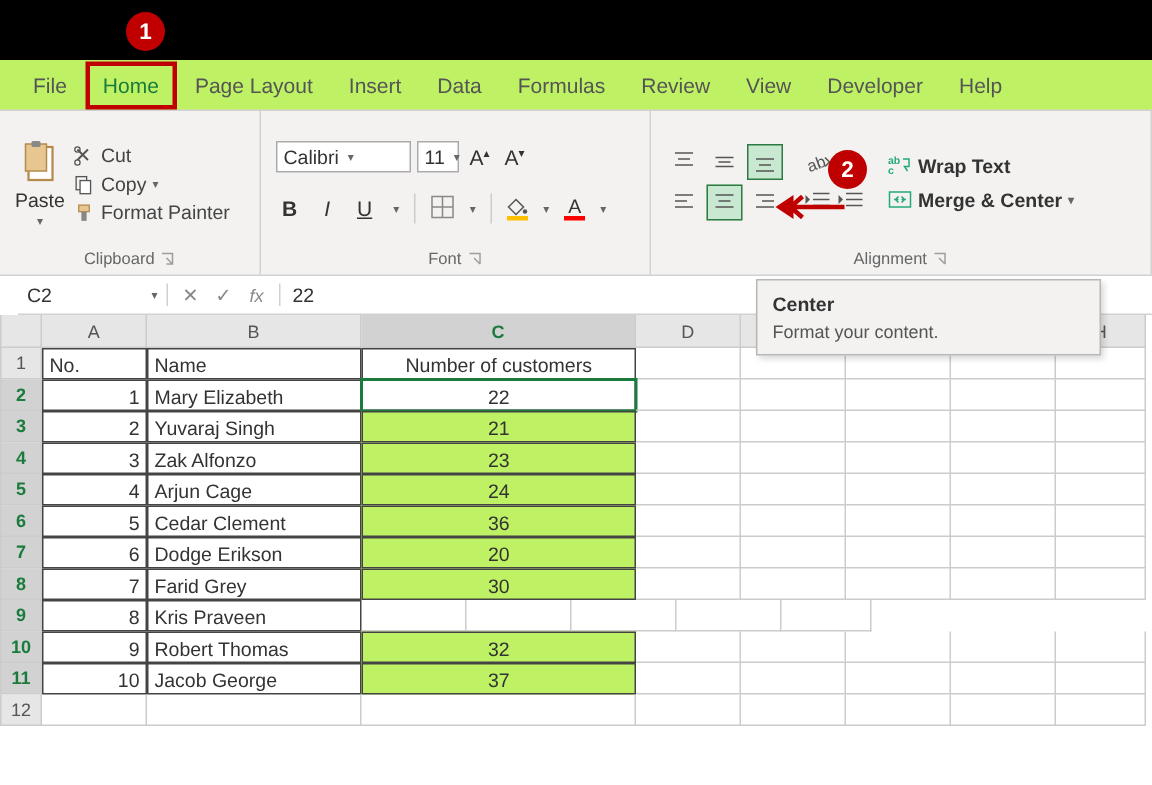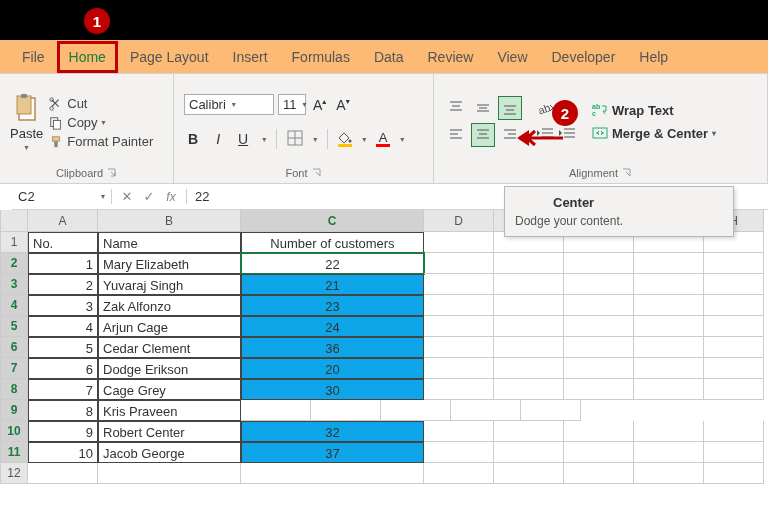--- a/index.html
+++ b/index.html
@@ -1,20 +1,20 @@
 <!DOCTYPE html>
 <html><head>
 <meta charset="utf-8">
 <style>
 * { margin: 0; padding: 0; box-sizing: border-box; font-family: 'Segoe UI', Arial, sans-serif; }
 body { background: #fff; width: 768px; height: 523px; overflow: hidden; font-size: 13px; color: #333; position: relative; }
 
 .topbar { background: #000; height: 40px; }
 
-.tabs { background: #fdba74; height: 34px; display: flex; align-items: center; padding-left: 10px; border-bottom: 1px solid #d1d1d1; }
+.tabs { background: #bef264; height: 34px; display: flex; align-items: center; padding-left: 10px; border-bottom: 1px solid #d1d1d1; }
 .tab { padding: 8px 12px; font-size: 14px; color: #555; cursor: pointer; }
 .tab.active { color: #1a7b3d; font-weight: 400; }
 .tab-highlight { border: 3px solid #c00000; padding: 5px 9px; }
 
 .ribbon { background: #f3f2f1; height: 110px; display: flex; border-bottom: 1px solid #d1d1d1; position: relative; }
 
 .rgroup { border-right: 1px solid #d1d1d1; padding: 4px 10px 2px; display: flex; flex-direction: column; justify-content: space-between; }
 .rgroup-label { text-align: center; font-size: 11px; color: #666; padding: 2px 0; display: flex; align-items: center; justify-content: center; gap: 4px; }
 .rgroup-content { flex: 1; display: flex; gap: 6px; align-items: center; }
 
@@ -62,58 +62,58 @@
 .arrow { position: absolute; top: 128px; left: 515px; z-index: 19; }
 
 .namebox-row { height: 26px; display: flex; align-items: center; border-bottom: 1px solid #d1d1d1; background: #fff; margin-left: 12px; }
 .namebox { width: 100px; border-right: 1px solid #d1d1d1; padding: 0 6px; display: flex; align-items: center; justify-content: space-between; }
 .fx-btns { display: flex; gap: 8px; padding: 0 8px; color: #888; align-items: center; }
 .fx-btns span { width: 14px; text-align: center; }
 .fx-lbl { font-style: italic; font-size: 12px; }
 .formula-bar { flex: 1; padding: 0 8px; border-left: 1px solid #d1d1d1; }
 
 .tooltip { position: absolute; top: 186px; left: 504px; width: 230px; background: #f3f2f1; border: 1px solid #b7b7b7; padding: 8px 10px; z-index: 10; box-shadow: 2px 2px 4px rgba(0,0,0,0.15); }
-.tooltip-title { font-weight: bold; margin-bottom: 4px; color: #333; margin-left: 38px; }
+.tooltip-title { font-weight: bold; margin-bottom: 4px; color: #333; }
 .tooltip-body { font-size: 12px; color: #555; }
 
 .sheet { display: flex; position: relative; }
 .rowhdrs { display: flex; flex-direction: column; }
 .corner { width: 28px; height: 22px; background: #e6e6e6; border: 1px solid #ccc; border-top: none; }
 .rowhdr { width: 28px; height: 21px; background: #e6e6e6; border: 1px solid #ccc; border-top: none; text-align: center; font-size: 12px; color: #555; line-height: 21px; }
 .rowhdr.sel { background: #d2d2d2; color: #1a7b3d; font-weight: 600; }
 
 .cols { flex: 1; }
 .colhdrs { display: flex; }
 .colhdr { height: 22px; background: #e6e6e6; border: 1px solid #ccc; border-left: none; border-top: none; text-align: center; font-size: 12px; color: #555; line-height: 22px; }
 .colhdr.sel { background: #d2d2d2; color: #1a7b3d; font-weight: 600; }
 .cw-A { width: 70px; } .cw-B { width: 143px; } .cw-C { width: 183px; }
 .cw-D { width: 70px; } .cw-E { width: 70px; } .cw-F { width: 70px; } .cw-G { width: 70px; } .cw-H { width: 60px; }
 
 .row { display: flex; }
 .cell { height: 21px; border: 1px solid #ccc; border-left: none; border-top: none; padding: 0 4px; font-size: 13px; line-height: 21px; overflow: hidden; white-space: nowrap; }
 .tbl { border: 1px solid #444 !important; }
 .tbl-r { text-align: right; }
 .tbl-c { text-align: center; }
-.sel-cell { background: #0ea5e9; }
+.sel-cell { background: #bef264; }
 .active-cell { outline: 2px solid #1a7b3d; outline-offset: -1px; background: #fff !important; }
 </style>
 </head>
 <body>
 
 <div class="topbar"></div>
 
 <div class="callout callout-1">1</div>
 
 <div class="tabs">
   <div class="tab">File</div>
   <div class="tab active tab-highlight">Home</div>
   <div class="tab">Page Layout</div>
   <div class="tab">Insert</div>
+  <div class="tab">Data</div>
   <div class="tab">Formulas</div>
-  <div class="tab">Data</div>
   <div class="tab">Review</div>
   <div class="tab">View</div>
   <div class="tab">Developer</div>
   <div class="tab">Help</div>
 </div>
 
 <div class="ribbon">
 
   <div class="rgroup" style="width:174px">
     <div class="rgroup-content">
@@ -318,21 +318,21 @@
   <div class="fx-btns">
     <span>✕</span>
     <span>✓</span>
     <span class="fx-lbl">fx</span>
   </div>
   <div class="formula-bar">22</div>
 </div>
 
 <div class="tooltip">
   <div class="tooltip-title">Center</div>
-  <div class="tooltip-body">Dodge your content.</div>
+  <div class="tooltip-body">Format your content.</div>
 </div>
 
 <div class="sheet">
   <div class="rowhdrs">
     <div class="corner"></div>
     <div id="rowhdrs-inner">
         <div class="rowhdr">1</div>
         <div class="rowhdr sel">2</div>
         <div class="rowhdr sel">3</div>
         <div class="rowhdr sel">4</div>
@@ -423,40 +423,40 @@
           <div class="cell cw-B tbl">Dodge Erikson</div>
           <div class="cell cw-C tbl tbl-c sel-cell">20</div>
           <div class="cell cw-D"></div>
           <div class="cell cw-E"></div>
           <div class="cell cw-F"></div>
           <div class="cell cw-G"></div>
           <div class="cell cw-H"></div>
         </div>
         <div class="row">
           <div class="cell cw-A tbl tbl-r">7</div>
-          <div class="cell cw-B tbl">Cage Grey</div>
+          <div class="cell cw-B tbl">Farid Grey</div>
           <div class="cell cw-C tbl tbl-c sel-cell">30</div>
           <div class="cell cw-D"></div>
           <div class="cell cw-E"></div>
           <div class="cell cw-F"></div>
           <div class="cell cw-G"></div>
           <div class="cell cw-H"></div>
         </div>
         <div class="row">
           <div class="cell cw-A tbl tbl-r">8</div>
           <div class="cell cw-B tbl">Kris Praveen</div>
           <div class="cell cw-D"></div>
           <div class="cell cw-E"></div>
           <div class="cell cw-F"></div>
           <div class="cell cw-G"></div>
           <div class="cell cw-H"></div>
         </div>
         <div class="row">
           <div class="cell cw-A tbl tbl-r">9</div>
-          <div class="cell cw-B tbl">Robert Center</div>
+          <div class="cell cw-B tbl">Robert Thomas</div>
           <div class="cell cw-C tbl tbl-c sel-cell">32</div>
           <div class="cell cw-D"></div>
           <div class="cell cw-E"></div>
           <div class="cell cw-F"></div>
           <div class="cell cw-G"></div>
           <div class="cell cw-H"></div>
         </div>
         <div class="row">
           <div class="cell cw-A tbl tbl-r">10</div>
           <div class="cell cw-B tbl">Jacob George</div>

